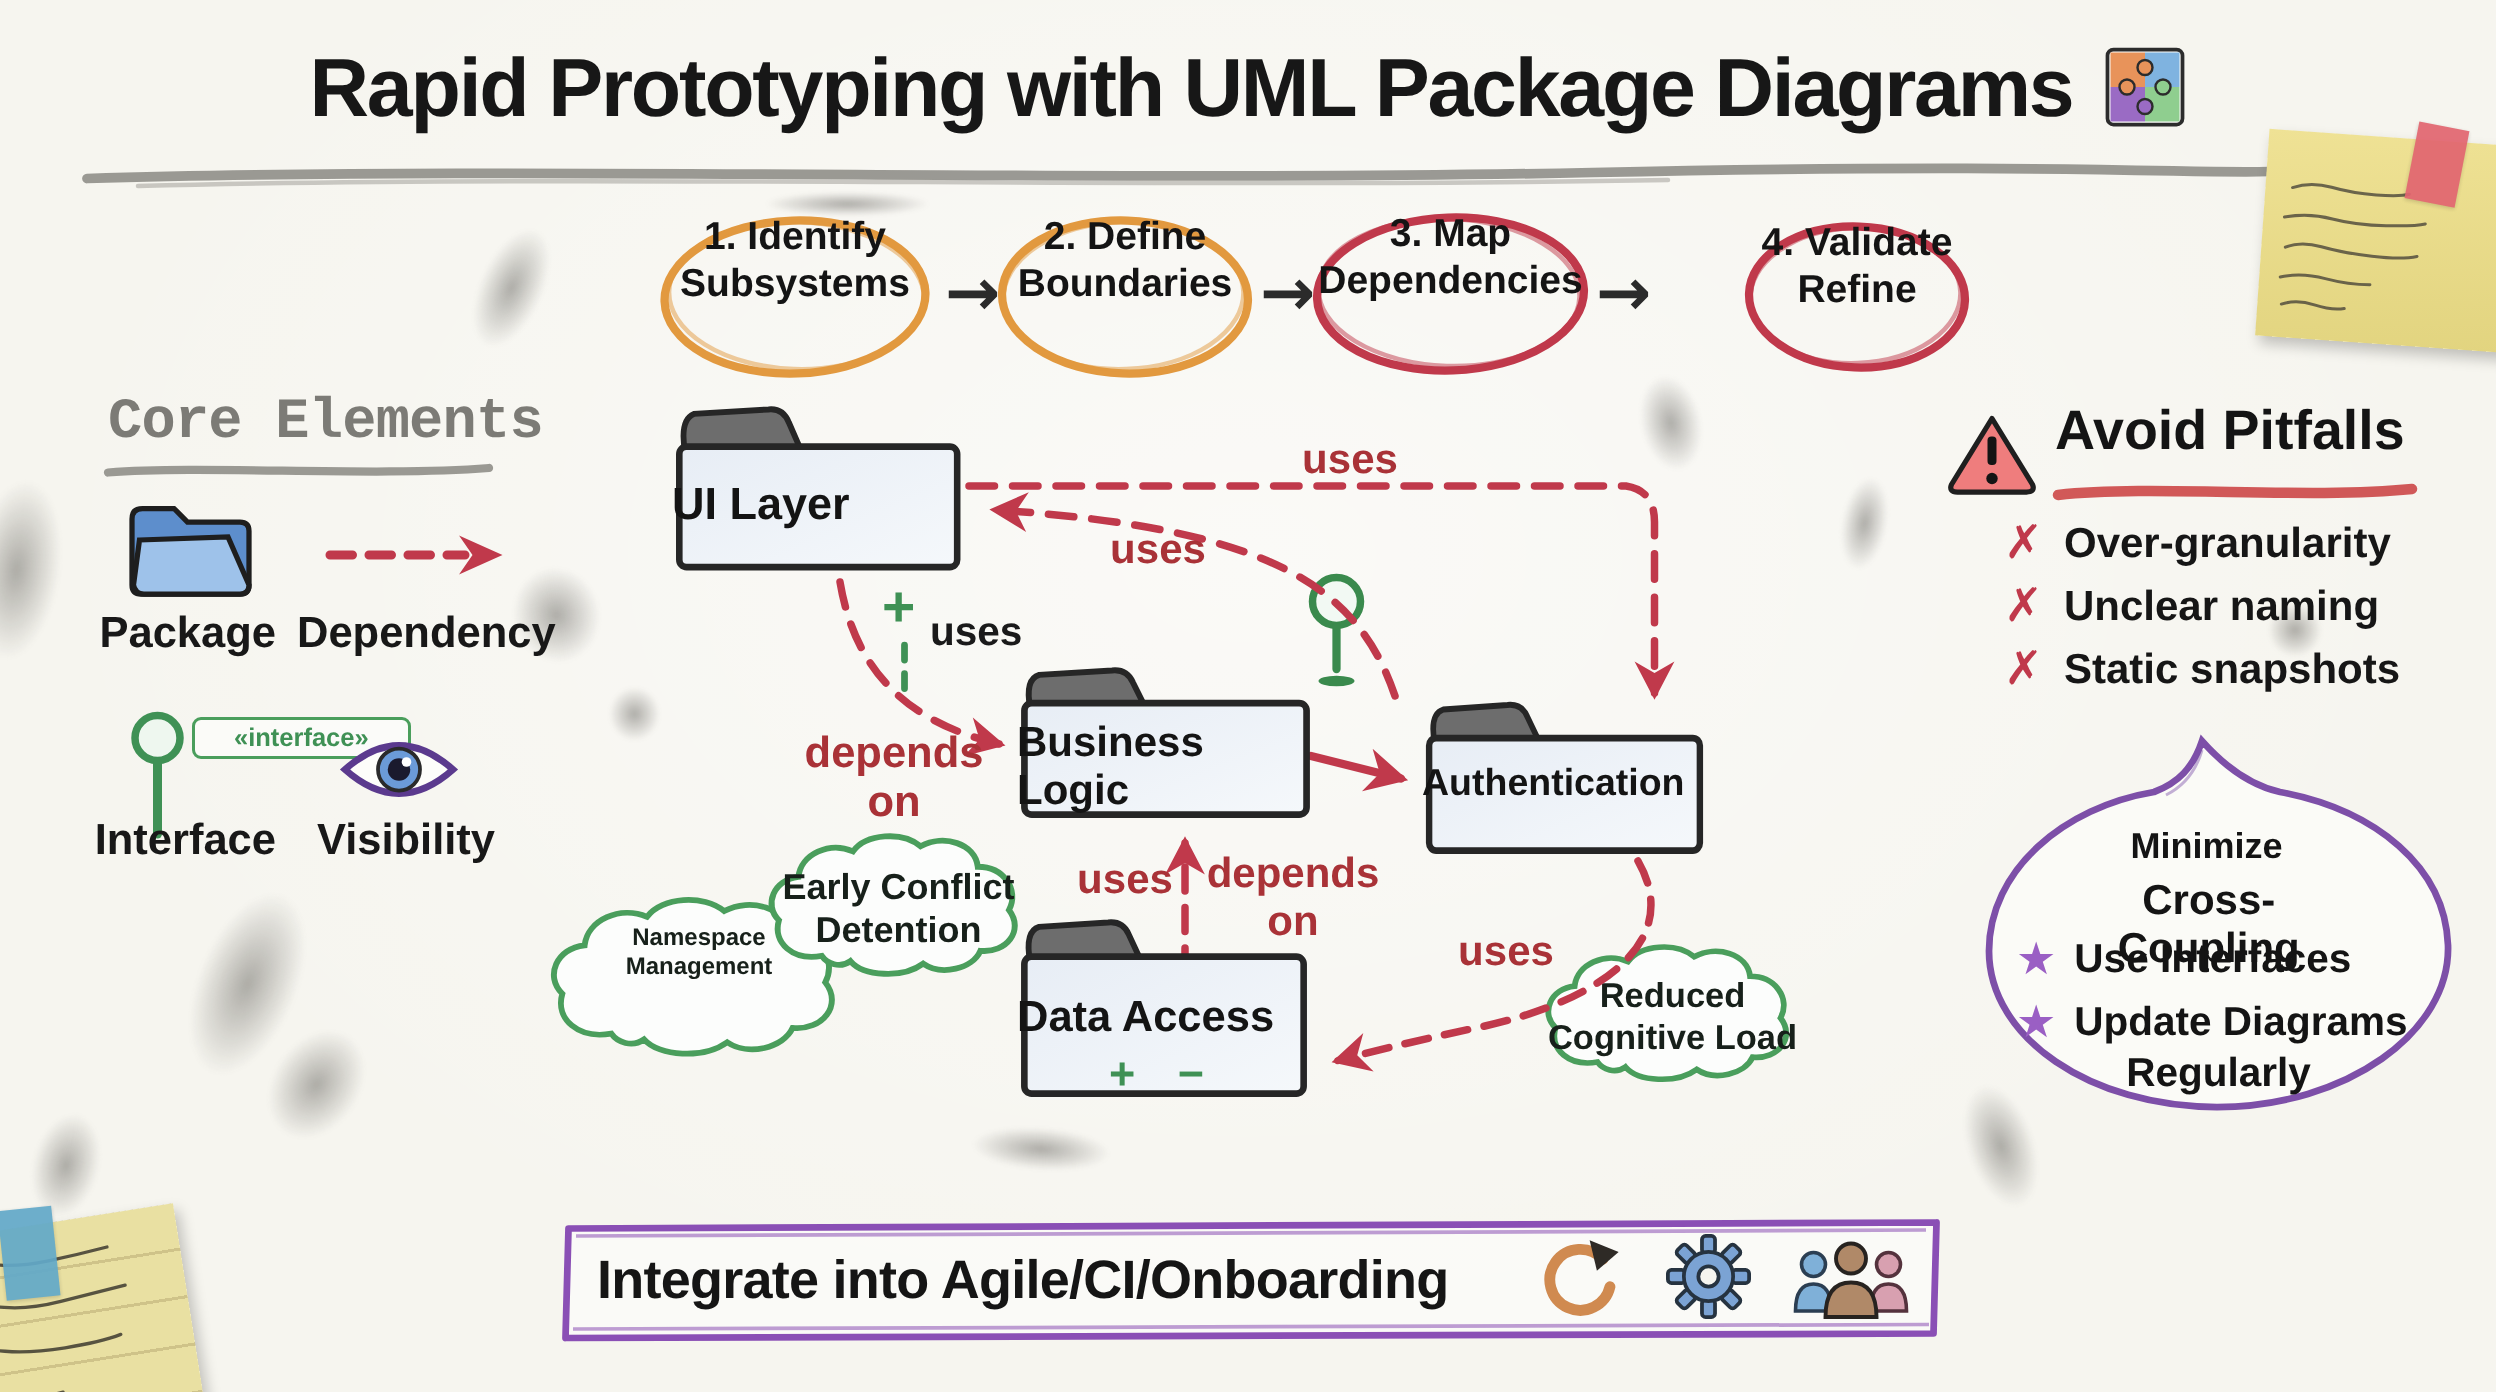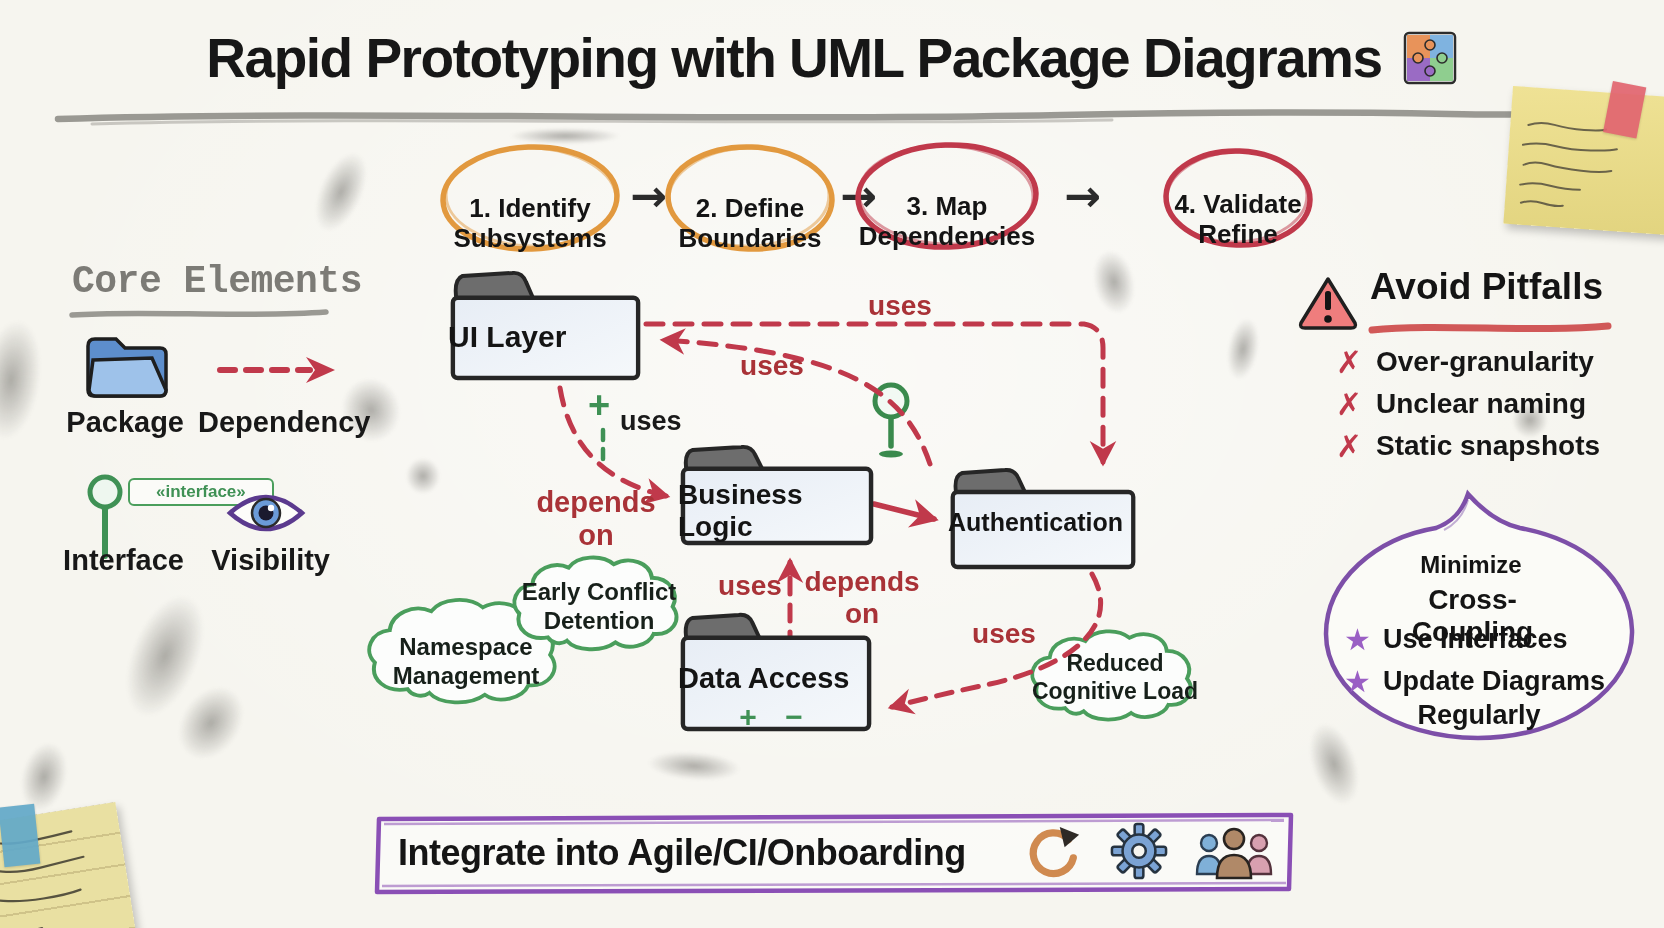--- a/index.html
+++ b/index.html
@@ -3,21 +3,21 @@
 <meta charset="utf-8">
 <style>
   html,body{margin:0;padding:0;background:#d8d6d0;}
   .canvas{position:relative;width:1664px;height:928px;overflow:hidden;
           background:#f6f5ef;
           background-image:radial-gradient(ellipse at 50% 40%, rgba(255,255,255,.5), rgba(0,0,0,0) 70%);
           font-family:"Liberation Sans","DejaVu Sans",sans-serif;color:#1c1c1c;}
   .abs{position:absolute;}
   .title-row{left:0;top:26px;width:100%;display:flex;justify-content:center;align-items:center;gap:20px;}
   .title-text{font-size:55px;font-weight:700;letter-spacing:-1.5px;color:#171717;}
-  .step-text{position:absolute;inset:0;display:flex;flex-direction:column;align-items:center;justify-content:flex-end;
+  .step-text{position:absolute;inset:0;display:flex;flex-direction:column;align-items:center;justify-content:flex-start;
              font-size:26px;font-weight:600;line-height:1.18;color:#141414;}
   .flow-arrow{font-family:"DejaVu Sans",sans-serif;font-size:44px;font-weight:700;color:#2b2b2b;}
   .h-gray{font-size:38px;font-weight:600;color:#7c7b76;letter-spacing:-0.5px;font-family:Liberation Mono, monospace;}
   .legend-label{font-size:29px;font-weight:600;color:#181818;text-align:right;}
   .iface-badge{font-size:17px;font-weight:600;color:#3f9155;border:2.5px solid #4a9e5c;border-radius:6px;
                padding:2px 26px;background:rgba(255,255,255,.55);}
   .pkg-label{position:absolute;left:0;width:100%;font-weight:600;color:#141414;}
   .edge-label{position:absolute;font-weight:600;color:#a93237;font-size:28px;}
   .edge-label.black{color:#1a1a1a;}
   .cloud-text{position:absolute;left:0;width:100%;text-align:center;font-weight:600;color:#17201a;line-height:1.2;}
@@ -102,21 +102,21 @@
     <svg width="176" height="112" viewBox="0 0 176 112">
       <ellipse cx="88" cy="56" rx="82" ry="51" fill="none" stroke="#e2993f" stroke-width="5.5" transform="rotate(2 88 56)"></ellipse>
       <ellipse cx="87" cy="55" rx="80" ry="49" fill="none" stroke="#e2993f" stroke-width="3" opacity=".5" transform="rotate(-2 88 56)"></ellipse>
     </svg>
     <div class="step-text">
         <div>2. Define</div>
         <div>Boundaries</div>
       </div>
   </div>
   <div class="abs flow-arrow" style="left:840px;top:170px">→</div>
-  <div class="abs" style="left:852px;top:140px;width:190px;height:112px">
+  <div class="abs" style="left:872px;top:140px;width:190px;height:112px">
     <svg width="190" height="112" viewBox="0 0 190 112">
       <ellipse cx="95" cy="56" rx="89" ry="51" fill="none" stroke="#c0394b" stroke-width="5.5" transform="rotate(-2 95 56)"></ellipse>
       <ellipse cx="94" cy="55" rx="87" ry="49" fill="none" stroke="#c0394b" stroke-width="3" opacity=".5" transform="rotate(2 95 56)"></ellipse>
     </svg>
     <div class="step-text">
         <div>3. Map</div>
         <div>Dependencies</div>
       </div>
   </div>
   <div class="abs flow-arrow" style="left:1064px;top:170px">→</div>
@@ -212,21 +212,21 @@
   <div class="edge-label black" style="left:620px;top:406px;z-index:7;font-size:27px">uses</div>
   <div class="edge-label" style="left:528px;top:486px;width:136px;text-align:center;z-index:7;font-size:29px">depends on</div>
   <div class="edge-label" style="left:714px;top:570px;width:72px;text-align:center;z-index:7">uses</div>
   <div class="edge-label" style="left:798px;top:566px;width:128px;text-align:center;z-index:7">depends on</div>
   <div class="edge-label" style="left:966px;top:618px;width:76px;text-align:center;z-index:7">uses</div>
 
   <div class="abs" style="left:362px;top:596px;width:208px;height:114px">
     <svg width="208" height="114" viewBox="0 0 210 120" preserveAspectRatio="none">
       <path d="M46 98 C24 102 8 88 13 70 C1 58 9 38 28 36 C30 18 52 8 70 16 C80 2 108 0 122 12 C140 2 164 10 166 28 C186 28 198 46 190 62 C202 78 188 96 168 94 C162 108 138 114 124 104 C108 116 78 114 68 102 C60 108 50 104 46 98 Z" fill="#fcfdfc" stroke="#4a9e5c" stroke-width="4"></path>
     </svg>
-    <div class="cloud-text" style="top:37px;font-size:24px">
+    <div class="cloud-text" style="top:20px;font-size:16px">
       <div>Namespace</div>
       <div>Management</div>
     </div>
   </div>
   <div class="abs" style="left:508px;top:554px;width:182px;height:102px">
     <svg width="182" height="102" viewBox="0 0 210 120" preserveAspectRatio="none">
       <path d="M46 98 C24 102 8 88 13 70 C1 58 9 38 28 36 C30 18 52 8 70 16 C80 2 108 0 122 12 C140 2 164 10 166 28 C186 28 198 46 190 62 C202 78 188 96 168 94 C162 108 138 114 124 104 C108 116 78 114 68 102 C60 108 50 104 46 98 Z" fill="#fcfdfc" stroke="#4a9e5c" stroke-width="4.6"></path>
     </svg>
     <div class="cloud-text" style="top:24px;font-size:24px">
       <div>Early Conflict</div>

